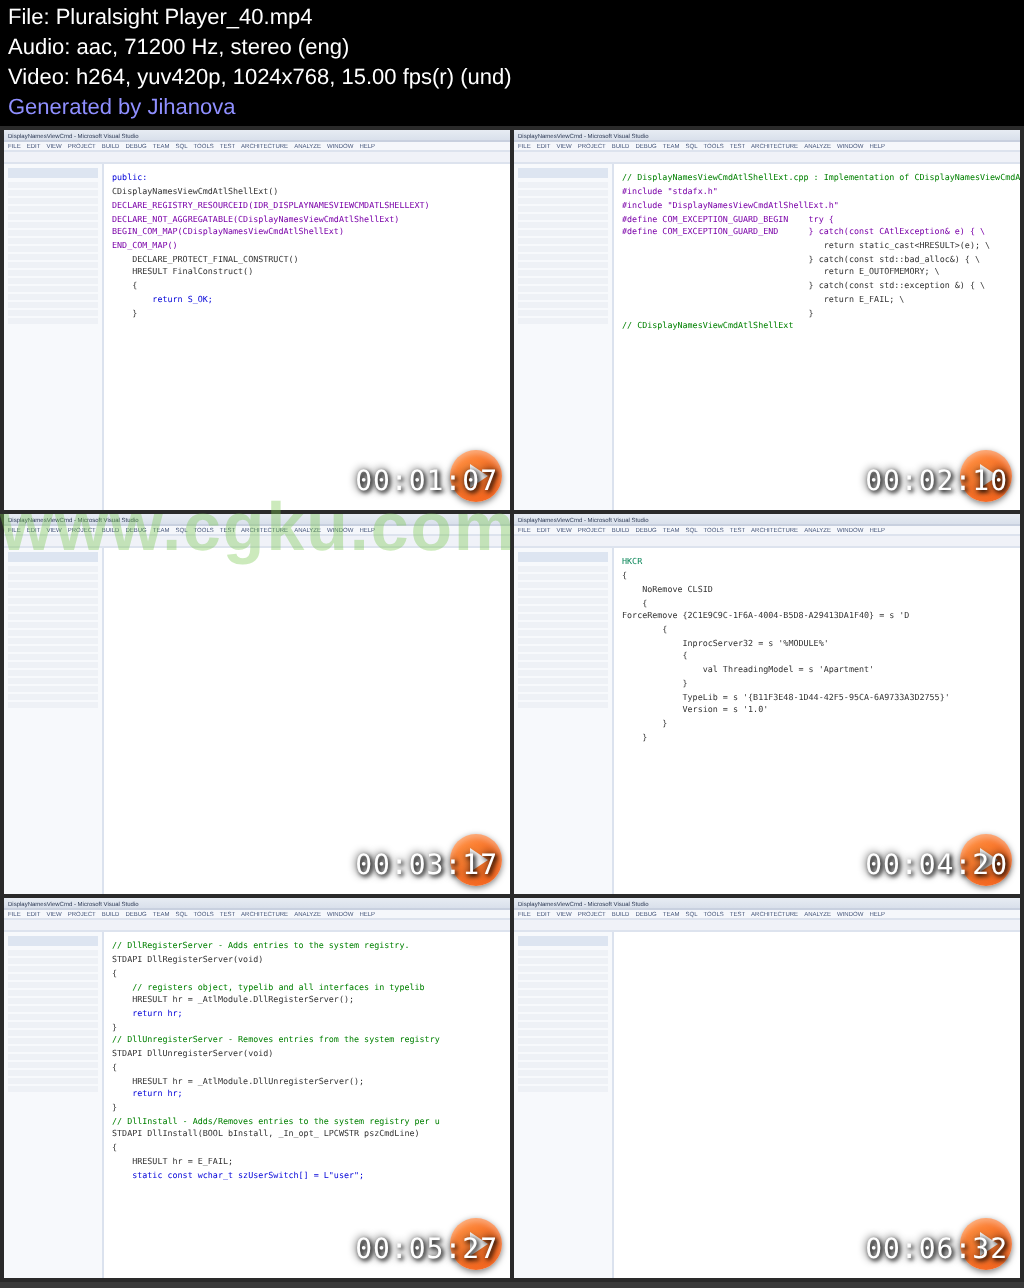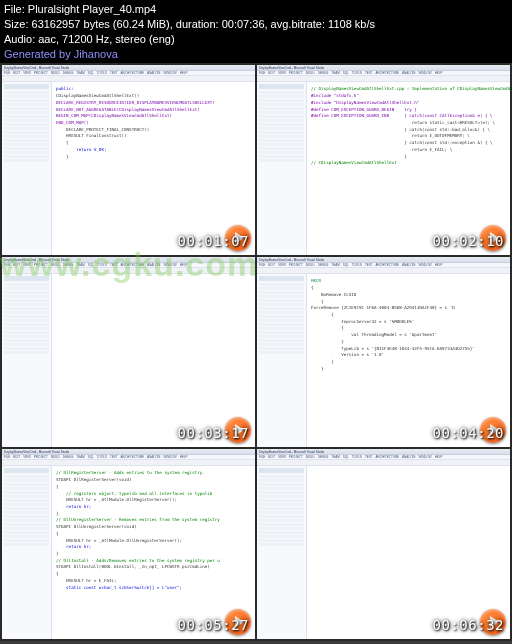--- a/index.html
+++ b/index.html
@@ -139,22 +139,22 @@
     pointer-events: none;
     z-index: 50;
   }
   .editor .line { white-space: pre; }
 </style>
 </head>
 <body>
 
 <div class="meta-header">
   <div>File: Pluralsight Player_40.mp4</div>
-  <div>Size: 63162957 bytes (60.24 MiB), duration: 00:07:36, avg.bitrate: 1108 kb/s</div>
   <div>Audio: aac, 71200 Hz, stereo (eng)</div>
+  <div>Video: h264, yuv420p, 1024x768, 15.00 fps(r) (und)</div>
   <div class="generated">Generated by Jihanova</div>
 </div>
 
 <div class="grid">
 
 <div class="tile">
       <div class="titlebar">DisplayNamesViewCmd - Microsoft Visual Studio</div>
       <div class="menubar">
         <span>FILE</span>
         <span>EDIT</span>

